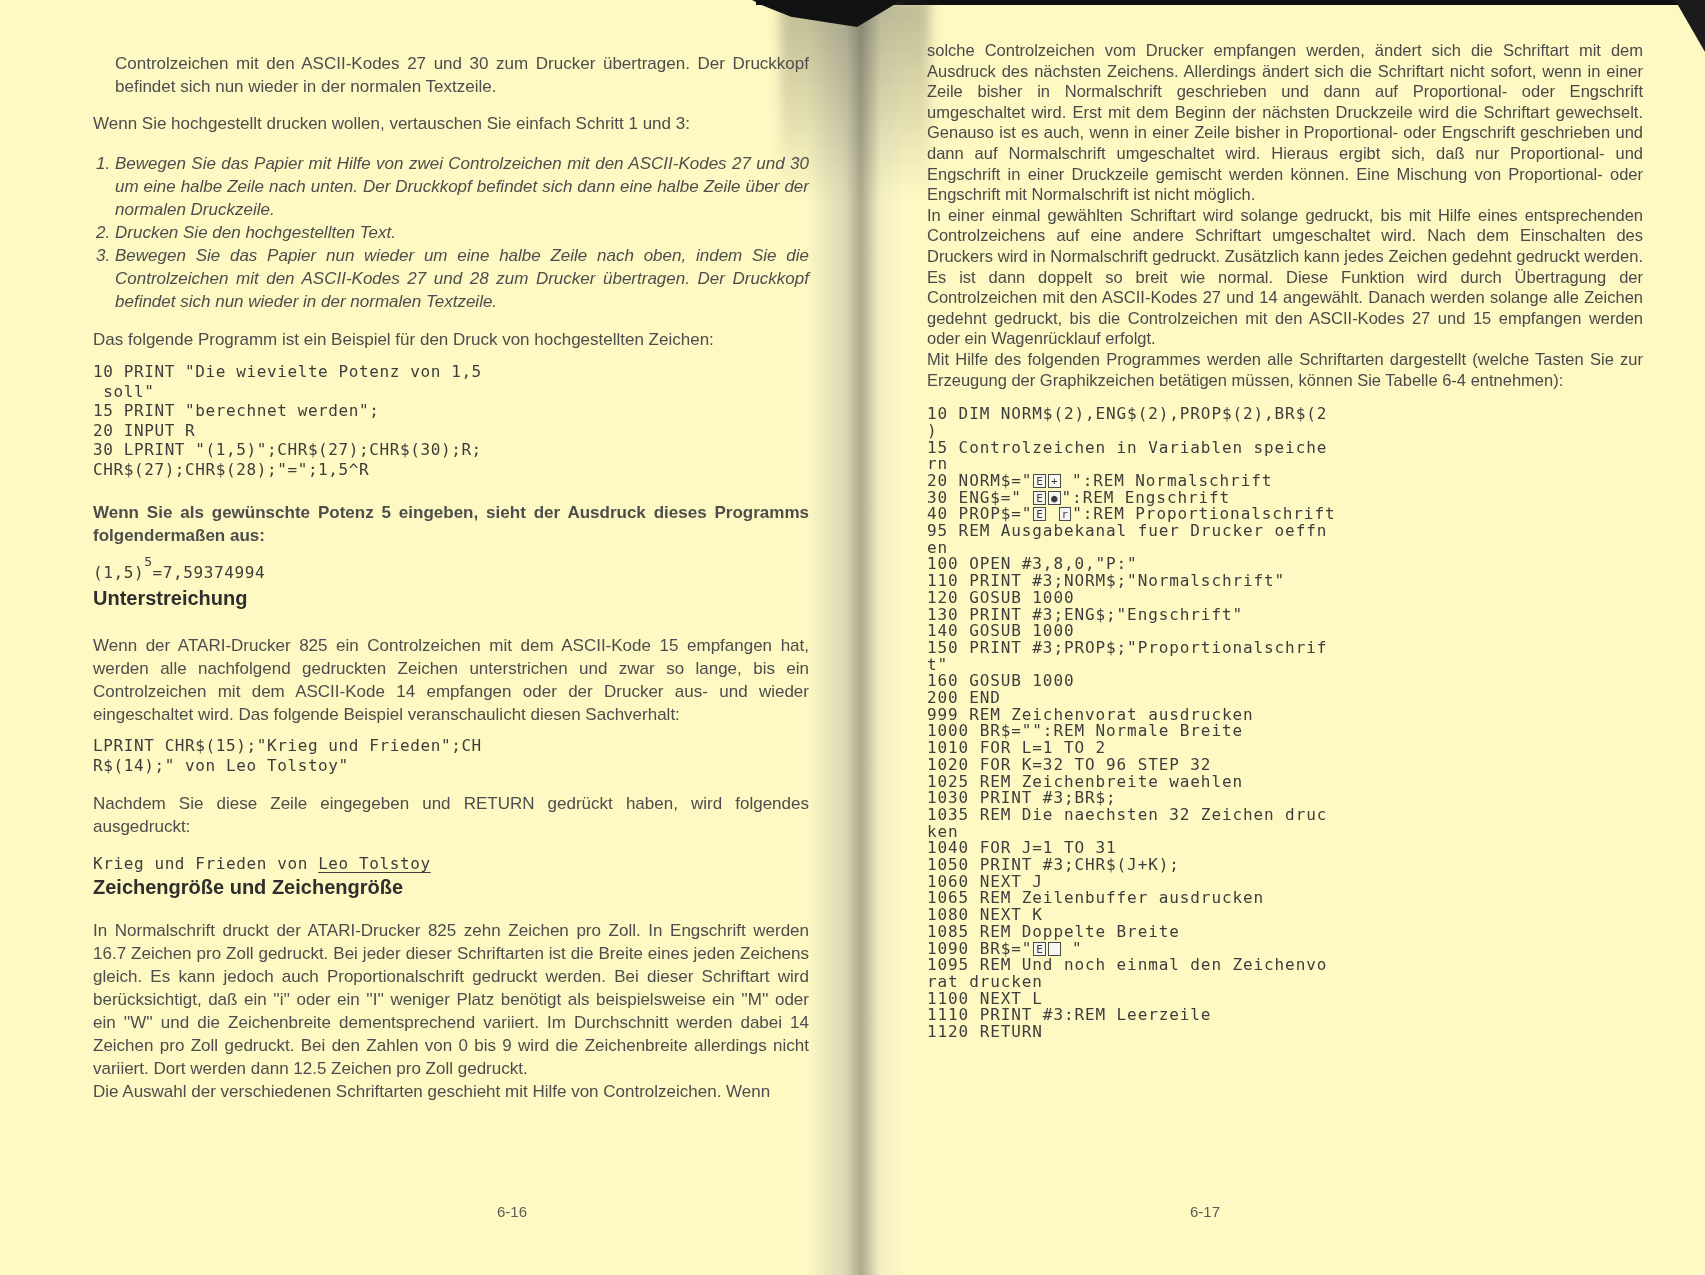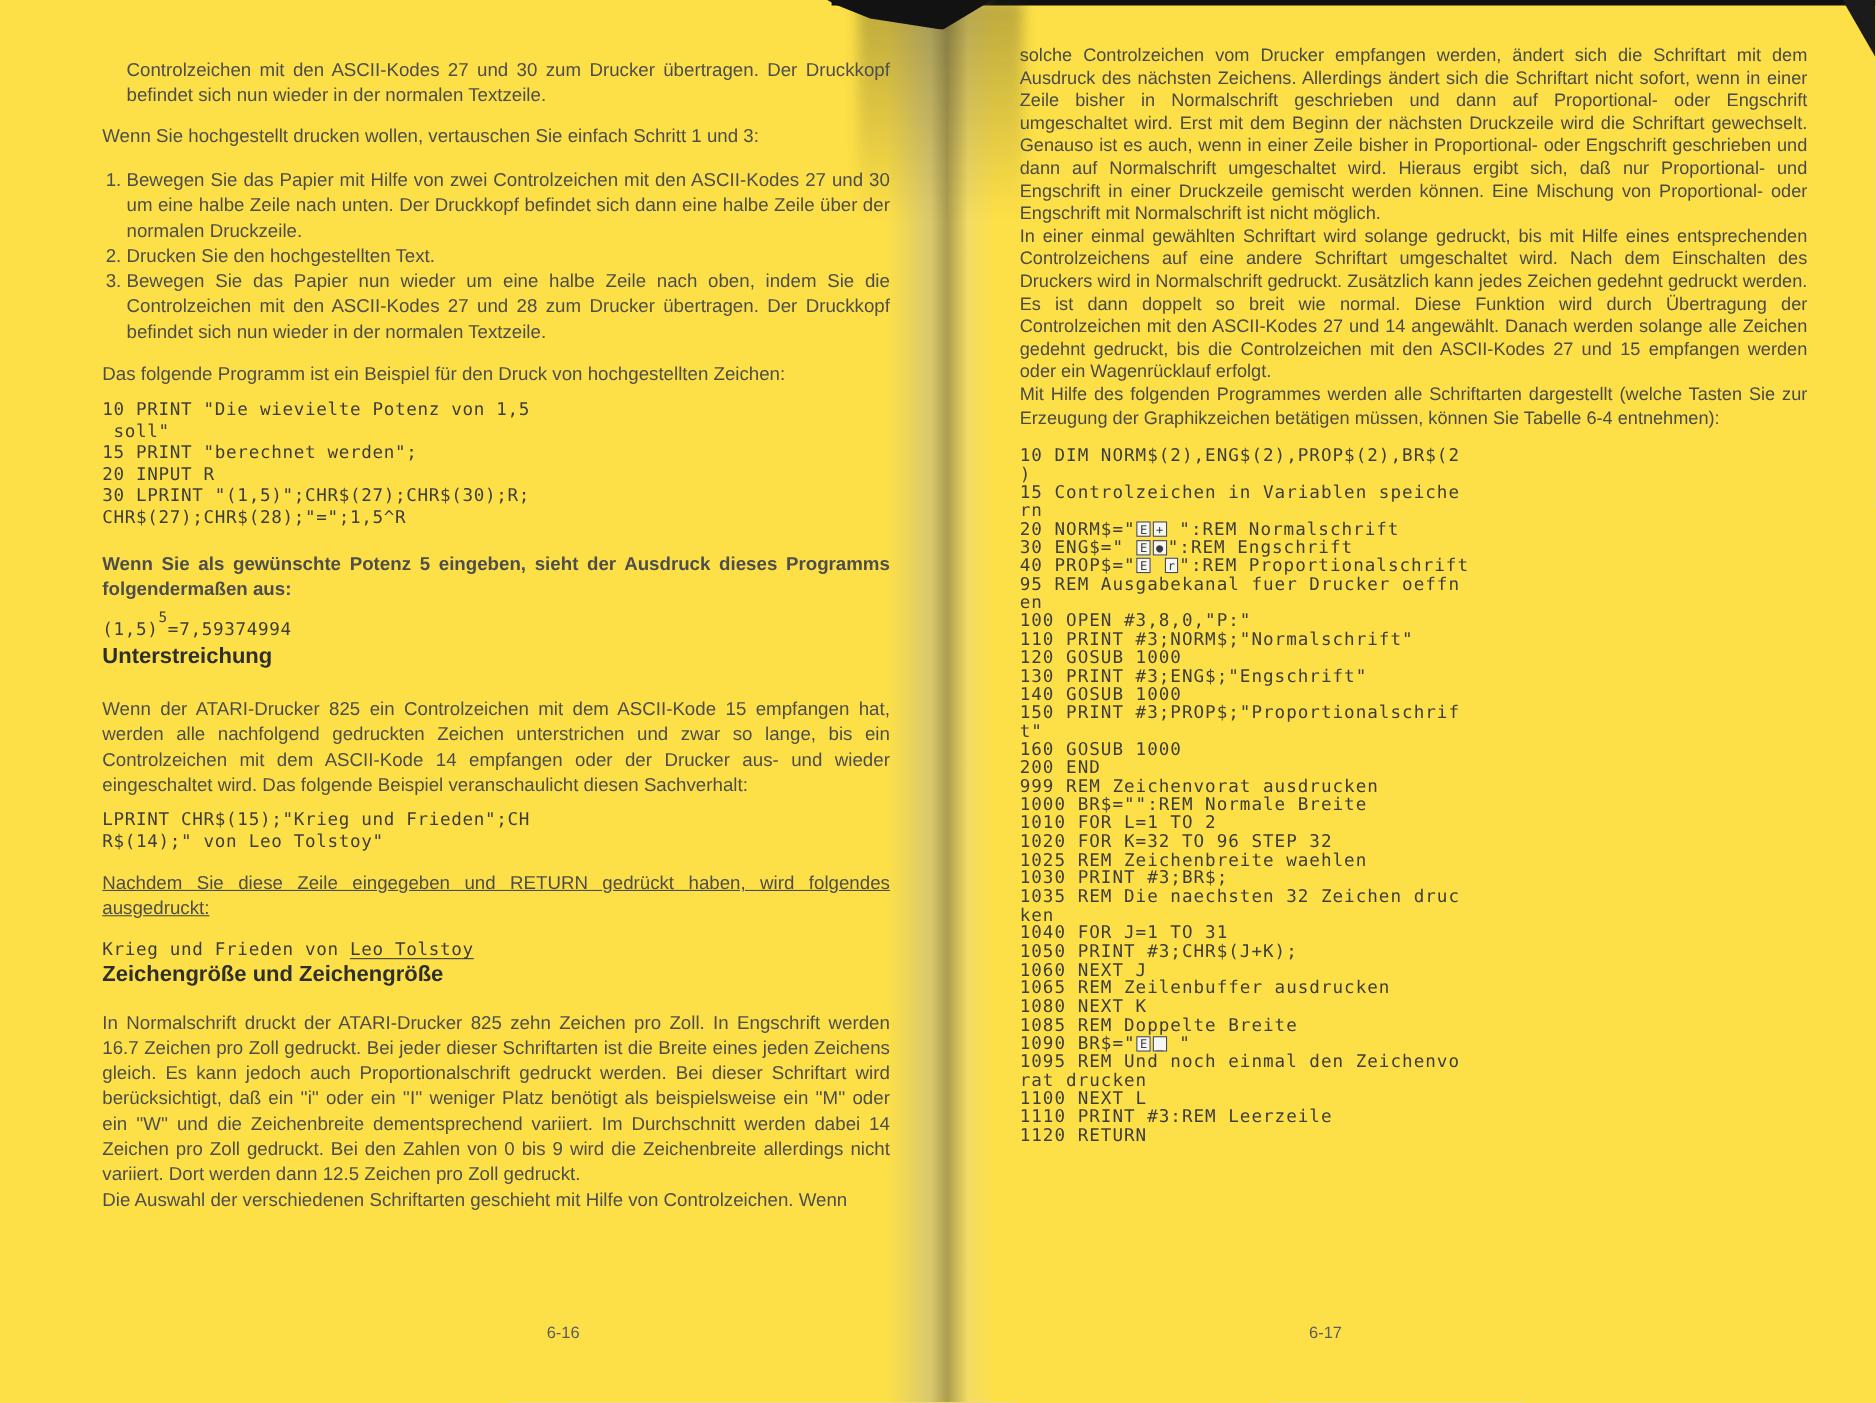--- a/index.html
+++ b/index.html
@@ -1,17 +1,17 @@
 <!DOCTYPE html>
 <html><head>
 <meta charset="utf-8">
 <style>
   html,body{margin:0;padding:0;}
   body{background:#d8d8d4;font-family:"Liberation Sans",sans-serif;}
-  .book{position:relative;width:1705px;height:1275px;background:#fde047;overflow:hidden;}
+  .book{position:relative;width:1705px;height:1275px;background:#fef9c3;overflow:hidden;}
 
   
   .top-strip{position:absolute;left:756px;top:0;width:949px;height:5px;background:#101010;}
   .spine-wedge{position:absolute;left:752px;top:0;width:150px;height:27px;background:#121212;
                clip-path:polygon(0 0,100% 0,70% 100%,26% 62%,6% 18%);}
   .corner-tr{position:absolute;right:0;top:0;width:30px;height:52px;background:#1b1b1b;
              clip-path:polygon(0 0,100% 0,100% 100%);}
   .gutter{position:absolute;left:806px;top:0;width:100px;height:1275px;
           background:linear-gradient(to right,rgba(180,180,175,0) 0%,rgba(168,168,162,0.42) 40%,
                      rgba(92,92,88,0.50) 55%,rgba(205,205,200,0.22) 74%,rgba(255,255,255,0) 100%);}
@@ -20,35 +20,35 @@
           filter:blur(6px);}
 
   
   .page{position:absolute;top:40px;width:716px;color:#4d4d4d;}
   .page.left{left:93px;}
   .page.right{left:927px;}
 
   .body{font-size:17px;line-height:23px;text-align:justify;margin:0;}
   .page.left .cont{padding-left:22px;margin-top:12px;}
   .mt-intro{margin-top:14px;}
-  ol.steps{margin:17px 0 0 0;padding-left:22px;}
+  ol.steps{margin:17px 0 0 0;padding-left:22px;font-style:italic;}
   ol.steps li{font-size:17px;line-height:23px;text-align:justify;margin:0;}
   .mt-pintro{margin-top:15px;}
   .code{font-family:"DejaVu Sans Mono","Liberation Mono",monospace;color:#3d3d3d;margin:0;}
   .code .code-line{white-space:pre;}
   .lcode{margin-top:11px;font-size:16px;letter-spacing:0.6px;}
   .lcode .code-line{line-height:19.5px;}
   .mt-p6{margin-top:22px;font-weight:bold;}
   .formula{margin-top:9px;font-size:16px;letter-spacing:0.6px;line-height:24px;}
   .formula sup{font-size:13px;position:relative;top:-6px;}
   h2.head{font-size:20px;line-height:26px;color:#2e2e2e;margin:0;font-weight:bold;}
   .mt-h1{margin-top:33px;}
   .mt-p9{margin-top:23px;}
   .mt-code2{margin-top:10px;}
-  .mt-p11{margin-top:17px;text-decoration:underline;}
+  .mt-p11{margin-top:17px;}
   .printed{margin-top:15px;font-size:16px;letter-spacing:0.6px;line-height:21px;}
   .printed .ul{text-decoration:underline;text-underline-offset:3px;}
   .mt-h2{margin-top:35px;}
   .mt-p14{margin-top:19px;}
 
   .page.right .rpar{font-size:16.5px;line-height:20.6px;text-align:justify;margin:0;color:#4a4a4a;}
   .rlisting{margin-top:16px;font-size:16px;letter-spacing:0.9px;}
   .rlisting .code-line{line-height:16.7px;}
 
   .gbox{display:inline-block;border:1px solid #4a4a4a;font-size:11px;line-height:11px;

